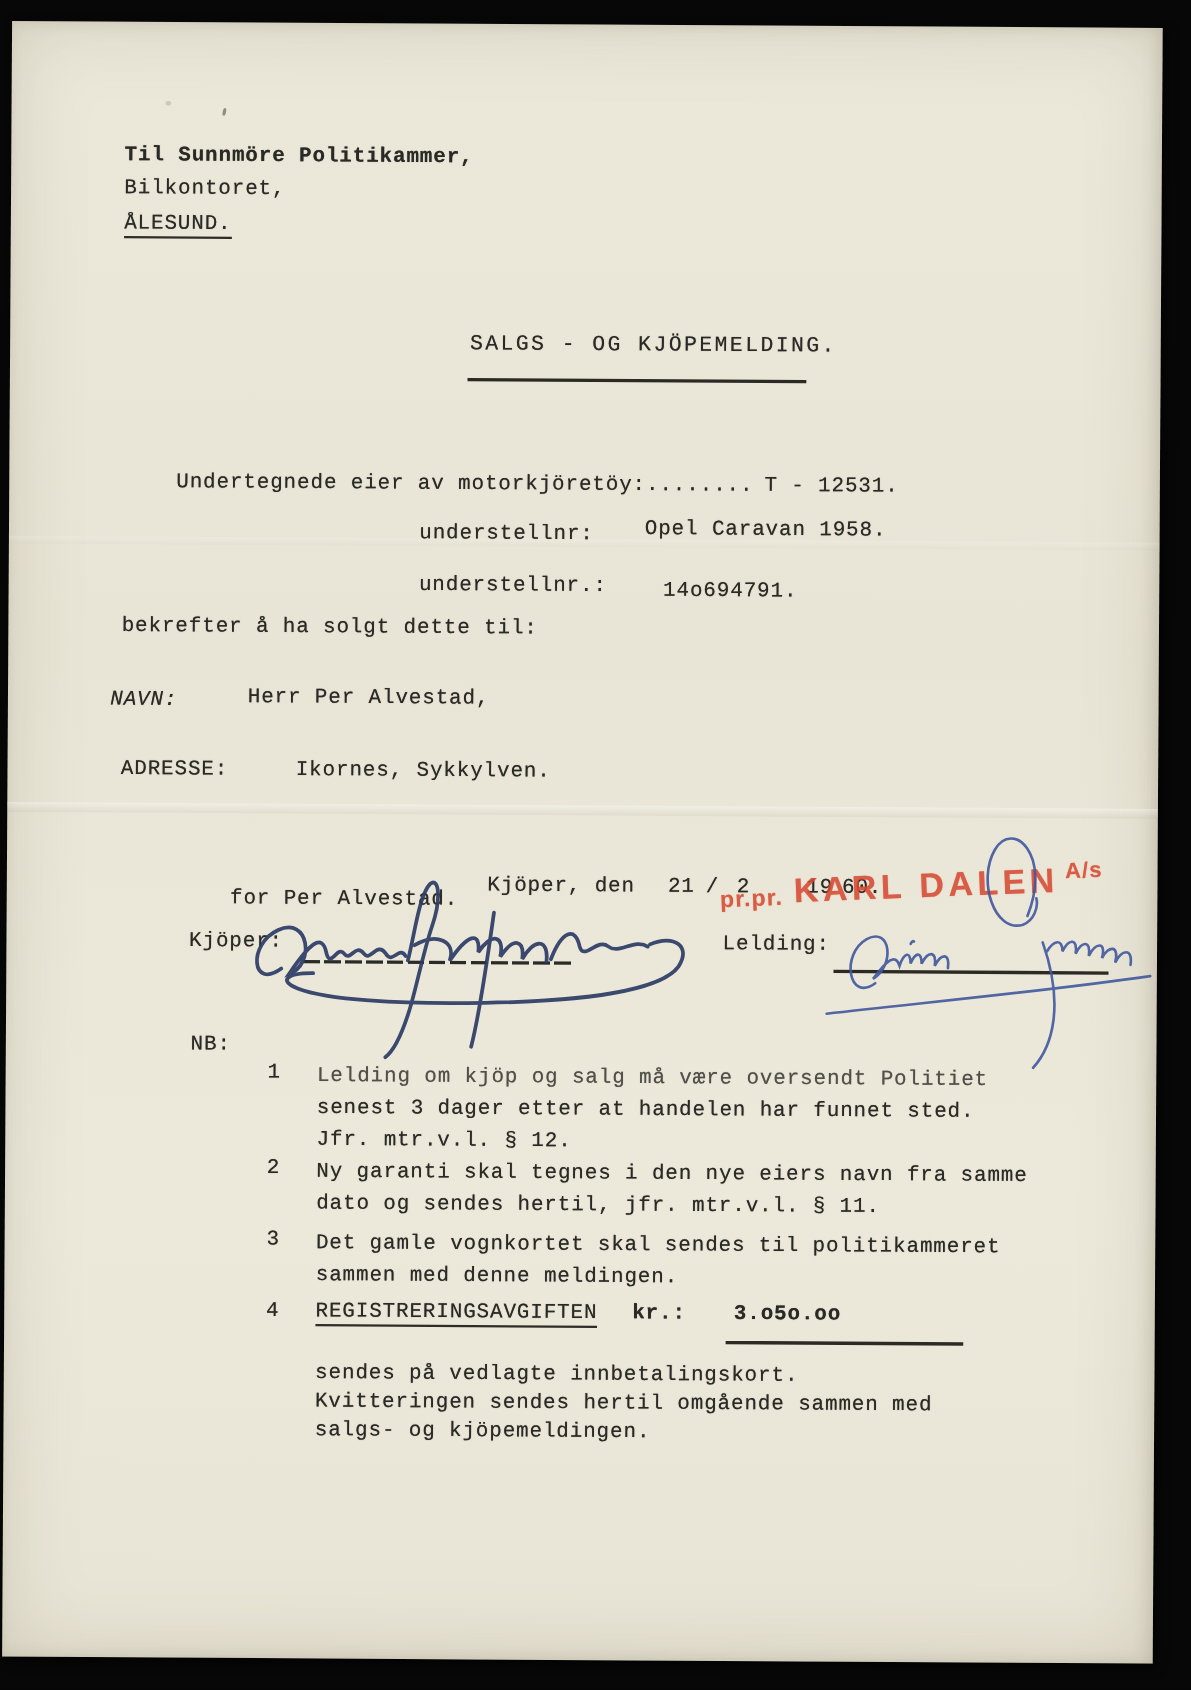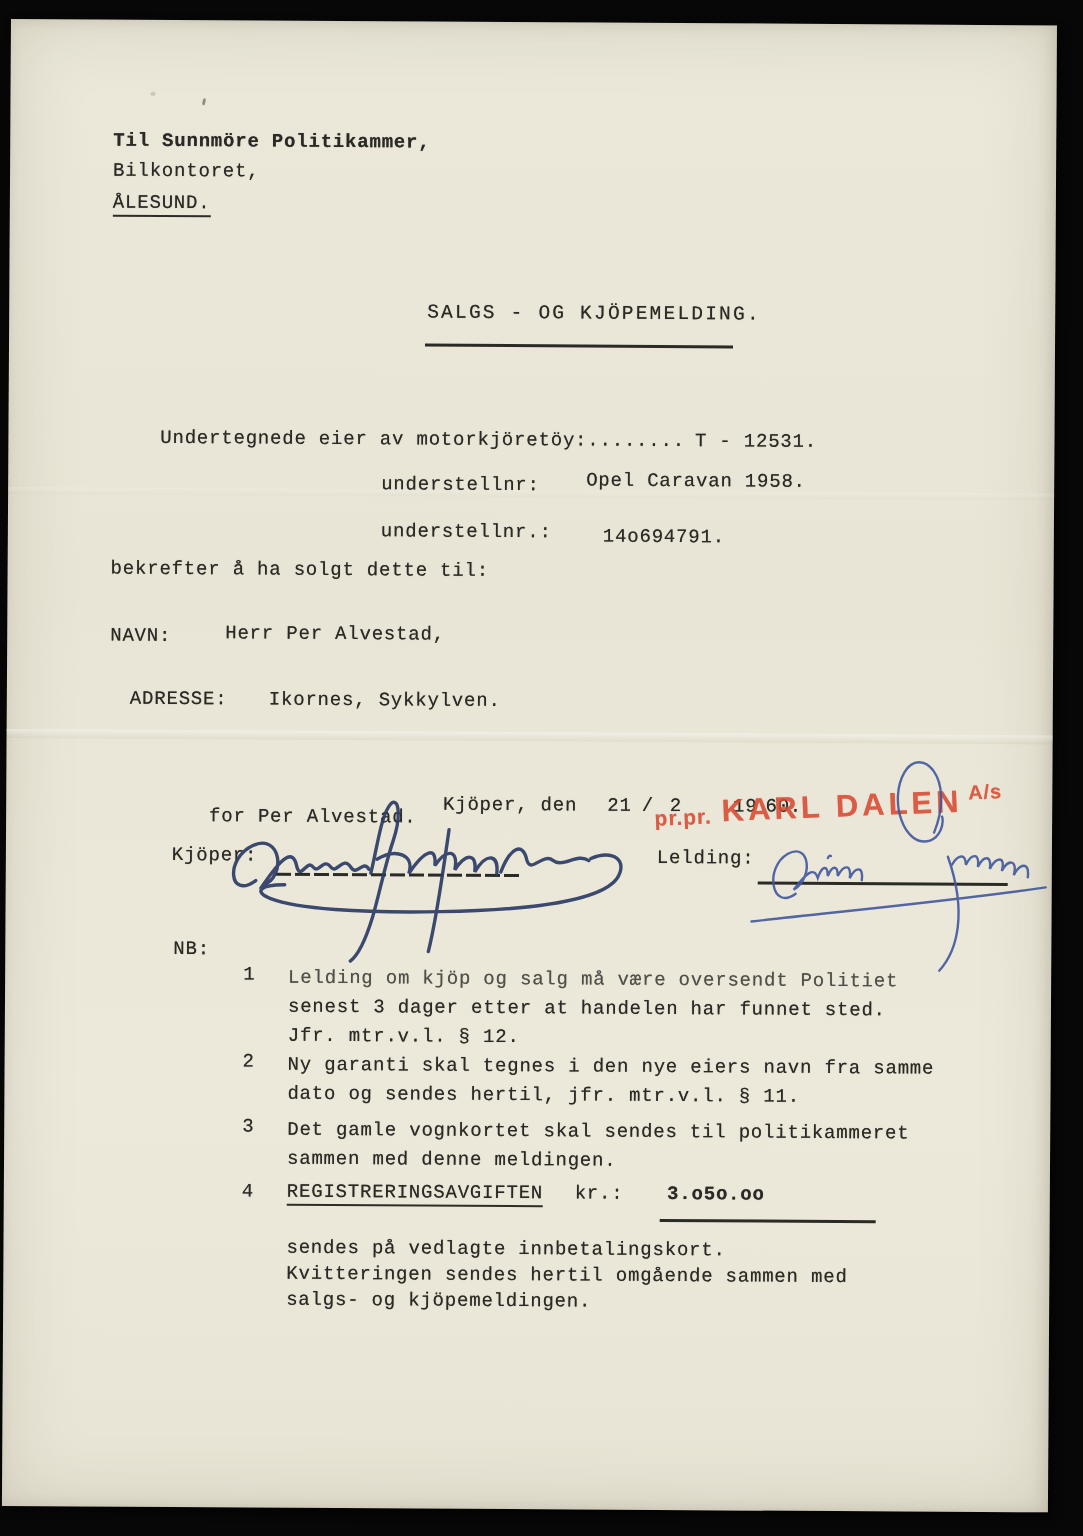--- a/index.html
+++ b/index.html
@@ -63,23 +63,23 @@
     <span>Undertegnede eier av motorkjöretöy</span><span>:........</span><span style="margin-left:10px;">T - 12531.</span>
   </div>
 
   <div class="t" style="left:373px;top:452px;">understellnr:</div>
   <div class="t" style="left:578px;top:447px;">Opel Caravan 1958.</div>
   <div class="t" style="left:373px;top:499px;">understellnr.:</div>
   <div class="t" style="left:595px;top:503px;">14o694791.</div>
 
   <div class="t" style="left:103px;top:538px;">bekrefter å ha solgt dette til:</div>
 
-  <div class="t" style="left:103px;top:605px;">NAVN:</div>
+  <div class="t" style="left:93px;top:605px;font-style:italic;">NAVN:</div>
   <div class="t" style="left:218px;top:602px;">Herr Per Alvestad,</div>
-  <div class="t" style="left:103px;top:668px;margin-left:20px;">ADRESSE:</div>
+  <div class="t" style="left:103px;top:668px;">ADRESSE:</div>
   <div class="t" style="left:262px;top:668px;">Ikornes, Sykkylven.</div>
 
   <div class="t" style="left:388px;top:750px;">
     <span>Kjöper, den</span><span style="margin-left:30px;">21</span><span style="margin-left:10px;">/</span><span style="margin-left:16px;">2</span><span style="margin-left:51px;">19</span><span style="margin-left:8px;">60.</span>
   </div>
 
   <div id="stamp">
     <span class="pp">pr.pr.</span><span class="co">KARL DALEN</span><span class="as">A/s</span>
   </div>
 
@@ -137,21 +137,21 @@
     <div class="note-lines">
       <div class="t-inline">Det gamle vognkortet skal sendes til politikammeret</div>
       <div class="t-inline">sammen med denne meldingen.</div>
     </div>
   </div>
 
   <div class="note-item" style="left:238px;top:1160px;">
     <div class="note-num t-inline">4</div>
     <div>
       <span class="t-inline underline">REGISTRERINGSAVGIFTEN</span>
-      <span class="t-inline" style="margin-left:22px;">kr.:</span>
+      <span class="t-inline" style="margin-left:22px;font-weight:bold;">kr.:</span>
       <span class="t-inline" style="margin-left:34px;font-weight:bold;">3.o5o.oo</span>
     </div>
   </div>
   <div class="rule" style="left:656px;top:1196px;width:216px;height:2.6px;"></div>
 
   <div class="t" style="left:283px;top:1216px;">sendes på vedlagte innbetalingskort.</div>
   <div class="t" style="left:283px;top:1242px;">Kvitteringen sendes hertil omgående sammen med</div>
   <div class="t" style="left:283px;top:1268px;">salgs- og kjöpemeldingen.</div>
 
 </div>

